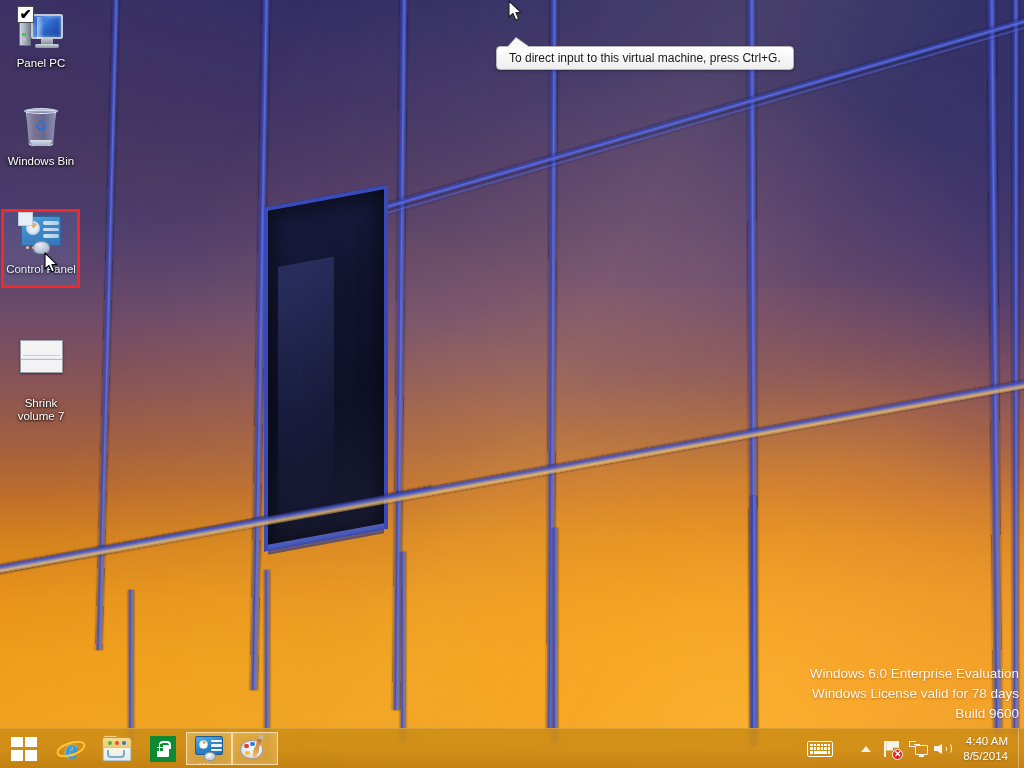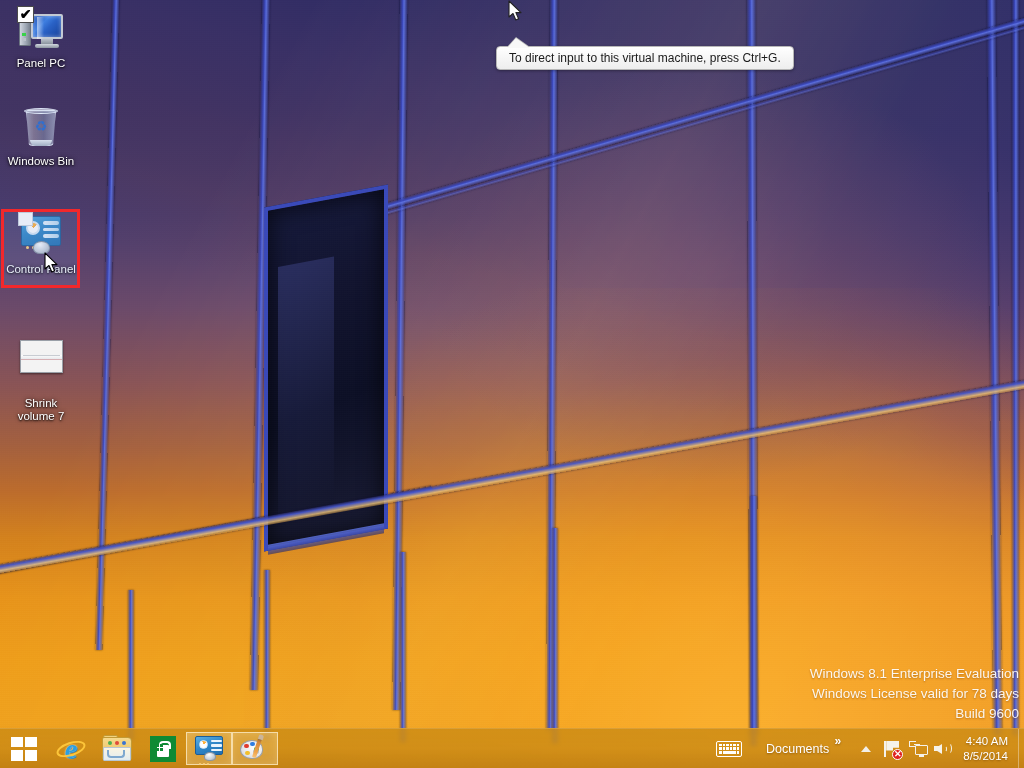--- a/index.html
+++ b/index.html
@@ -643,21 +643,21 @@
   <svg id="mouse-cursor-top" viewBox="0 0 16 22">
     <path d="M1,1 L1,17 L5,13.5 L7.8,20 L10.6,18.8 L7.9,12.6 L13,12.6 Z" fill="#ffffff" stroke="#222222" stroke-width="1.1" stroke-linejoin="round"></path>
   </svg>
 
   <div id="vm-tooltip">
     <div class="tail"></div>
     <span>To direct input to this virtual machine, press Ctrl+G.</span>
   </div>
 
   <div id="watermark">
-    <div>Windows 8.1 Enterprise Evaluation</div>
+    <div>Windows 6.0 Enterprise Evaluation</div>
     <div>Windows License valid for 78 days</div>
     <div>Build 9600</div>
   </div>
 
   <div id="taskbar">
 
     <div id="start-button">
       <div class="winlogo">
         <i></i>
           <i></i>
@@ -745,24 +745,20 @@
             <i></i>
             <i></i>
             <i></i>
             <i></i>
           <i></i>
             <i class="wide"></i>
             <i></i>
         </div>
       </div>
 
-      <div id="docs-toolbar">
-        <span>Documents</span>
-        <span class="chev">»</span>
-      </div>
 
       <div id="tray-icons">
 
         <div class="tray-btn">
           <div class="ic-chevup"></div>
         </div>
 
         <div class="tray-btn">
           <div class="ic-flag">
             <div class="pole"></div>

